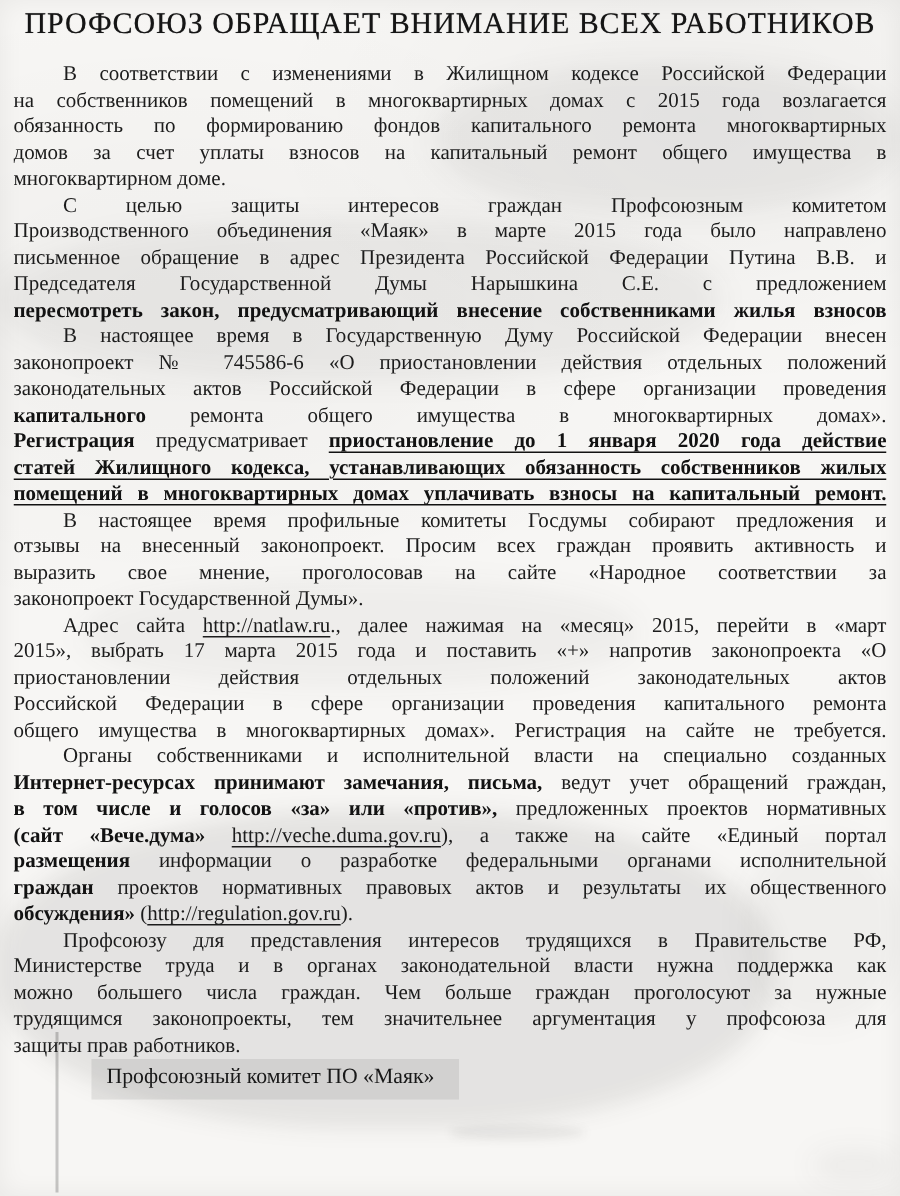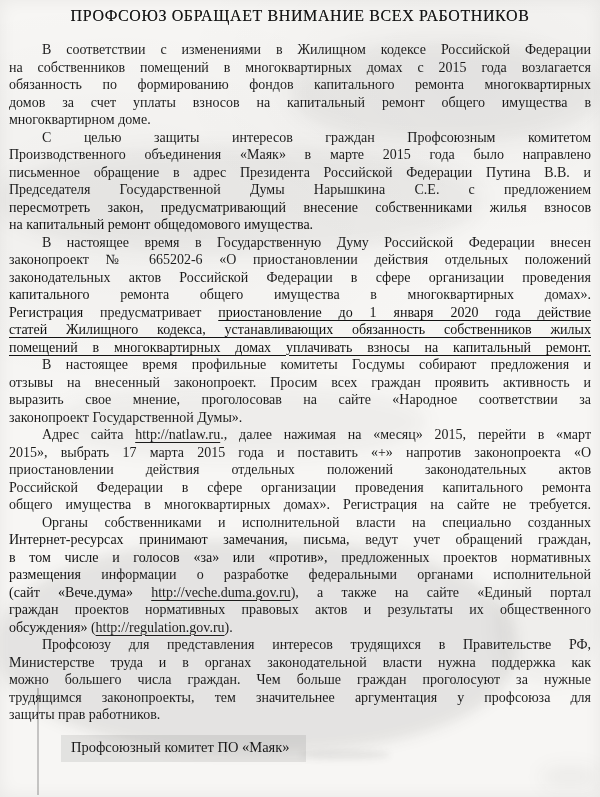--- a/index.html
+++ b/index.html
@@ -29,45 +29,45 @@
   .a4 { left: 0;     top: 540px; width: 515px; height: 212px; background: rgba(40,40,40,0.085); filter: blur(7px); }
   .a5 { left: 495px; top: 558px; width: 105px; height: 125px; background: rgba(40,40,40,0.04); }
   .a6 { left: 540px; top: 766px; width: 60px;  height: 22px;  background: rgba(40,40,40,0.05); }
   .a7 { left: 300px; top: 750px; width: 90px;  height: 10px;  background: rgba(40,40,40,0.07); filter: blur(3px); }
   .fold-line { position: absolute; left: 37px; top: 688px; width: 1.5px; height: 107px; background: rgba(0,0,0,0.2); filter: blur(0.5px); border-radius: 0; z-index: 0; }
 
   .content { position: relative; z-index: 1; }
 
   .doc-title {
     text-align: center;
-    font-size: 16px;
+    font-size: 20px;
     letter-spacing: 0.6px;
     line-height: 20px;
     margin: 0 0 15px 0;
     font-weight: normal;
     color: #151515;
     text-shadow: 0 0 0.5px rgba(0,0,0,0.55);
   }
 
   .para { margin: 0; }
   .line {
     height: 17.5px;
     line-height: 17.5px;
     font-size: 14px;
     text-align: justify;
     text-align-last: justify;
     white-space: normal;
     overflow: hidden;
   }
   .line.first { text-indent: 33px; }
   .line.end { text-align-last: left; }
-  .b { font-weight: normal; color: #121212; }
+  .b { font-weight: bold; color: #121212; }
   .u { text-decoration: underline; text-underline-offset: 3px; text-decoration-thickness: 1px; }
 
-  .signature-row { margin-top: 11px; padding-left: 52px; }
+  .signature-row { padding-left: 52px; }
   .signature {
     display: inline-block;
     font-size: 14.5px;
     padding: 4px 16px 6px 10px;
     background: rgba(60,60,60,0.11);
     color: #181818;
   }
 </style>
 </head>
 <body>
@@ -91,25 +91,24 @@
           <div class="line"><span class="">обязанность по формированию фондов капитального ремонта многоквартирных</span></div>
           <div class="line"><span class="">домов за счет уплаты взносов на капитальный ремонт общего имущества в</span></div>
           <div class="line end"><span class="">многоквартирном доме.</span></div>
         </div>
         <div class="para">
           <div class="line first"><span class="">С целью защиты интересов граждан Профсоюзным комитетом</span></div>
           <div class="line"><span class="">Производственного объединения «Маяк» в марте 2015 года было направлено</span></div>
           <div class="line"><span class="">письменное обращение в адрес Президента Российской Федерации Путина В.В. и</span></div>
           <div class="line"><span class="">Председателя Государственной Думы Нарышкина С.Е. с предложением</span></div>
           <div class="line"><span class="b ">пересмотреть закон, предусматривающий внесение собственниками жилья взносов</span></div>
-          <div class="line end"><span class="b ">на капитальный ремонт общедомового имущества.</span></div>
         </div>
         <div class="para">
           <div class="line first"><span class="">В настоящее время в Государственную Думу Российской Федерации внесен</span></div>
-          <div class="line"><span class="">законопроект № 665202-6 «О приостановлении действия отдельных положений</span></div>
+          <div class="line"><span class="">законопроект № 745586-6 «О приостановлении действия отдельных положений</span></div>
           <div class="line"><span class="">законодательных актов Российской Федерации в сфере организации проведения</span></div>
           <div class="line"><span class="b ">капитального</span><span class=""> ремонта общего имущества в многоквартирных домах».</span></div>
           <div class="line"><span class="b ">Регистрация</span><span class=""> предусматривает </span><span class="b u">приостановление до 1 января 2020 года действие</span></div>
           <div class="line"><span class="b u">статей Жилищного кодекса, устанавливающих обязанность собственников жилых</span></div>
           <div class="line"><span class="b u">помещений в многоквартирных домах уплачивать взносы на капитальный ремонт.</span></div>
         </div>
         <div class="para">
           <div class="line first"><span class="">В настоящее время профильные комитеты Госдумы собирают предложения и</span></div>
           <div class="line"><span class="">отзывы на внесенный законопроект. Просим всех граждан проявить активность и</span></div>
           <div class="line"><span class="">выразить свое мнение, проголосовав на сайте «Народное соответствии за</span></div>
@@ -119,22 +118,22 @@
           <div class="line first"><span class="">Адрес сайта </span><span class="u">http://natlaw.ru</span><span class="">., далее нажимая на «месяц» 2015, перейти в «март</span></div>
           <div class="line"><span class="">2015», выбрать 17 марта 2015 года и поставить «+» напротив законопроекта «О</span></div>
           <div class="line"><span class="">приостановлении действия отдельных положений законодательных актов</span></div>
           <div class="line"><span class="">Российской Федерации в сфере организации проведения капитального ремонта</span></div>
           <div class="line"><span class="">общего имущества в многоквартирных домах». Регистрация на сайте не требуется.</span></div>
         </div>
         <div class="para">
           <div class="line first"><span class="">Органы собственниками и исполнительной власти на специально созданных</span></div>
           <div class="line"><span class="b ">Интернет-ресурсах принимают замечания, письма,</span><span class=""> ведут учет обращений граждан,</span></div>
           <div class="line"><span class="b ">в том числе и голосов «за» или «против»,</span><span class=""> предложенных проектов нормативных</span></div>
+          <div class="line"><span class="b ">(сайт «Вече.дума» </span><span class="u">http://veche.duma.gov.ru</span><span class="">), а также на сайте «Единый портал</span></div>
           <div class="line"><span class="b ">размещения</span><span class=""> информации о разработке федеральными органами исполнительной</span></div>
-          <div class="line"><span class="b ">(сайт «Вече.дума» </span><span class="u">http://veche.duma.gov.ru</span><span class="">), а также на сайте «Единый портал</span></div>
           <div class="line"><span class="b ">граждан</span><span class=""> проектов нормативных правовых актов и результаты их общественного</span></div>
           <div class="line end"><span class="b ">обсуждения»</span><span class=""> (</span><span class="u">http://regulation.gov.ru</span><span class="">).</span></div>
         </div>
         <div class="para">
           <div class="line first"><span class="">Профсоюзу для представления интересов трудящихся в Правительстве РФ,</span></div>
           <div class="line"><span class="">Министерстве труда и в органах законодательной власти нужна поддержка как</span></div>
           <div class="line"><span class="">можно большего числа граждан. Чем больше граждан проголосуют за нужные</span></div>
           <div class="line"><span class="">трудящимся законопроекты, тем значительнее аргументация у профсоюза для</span></div>
           <div class="line end"><span class="">защиты прав работников.</span></div>
         </div>

